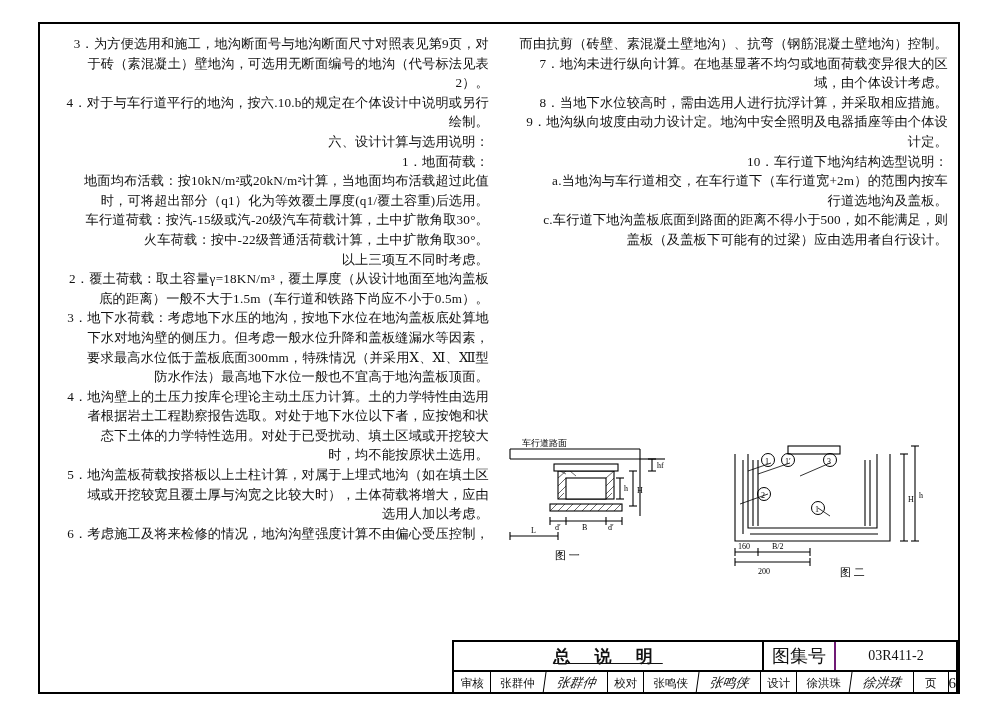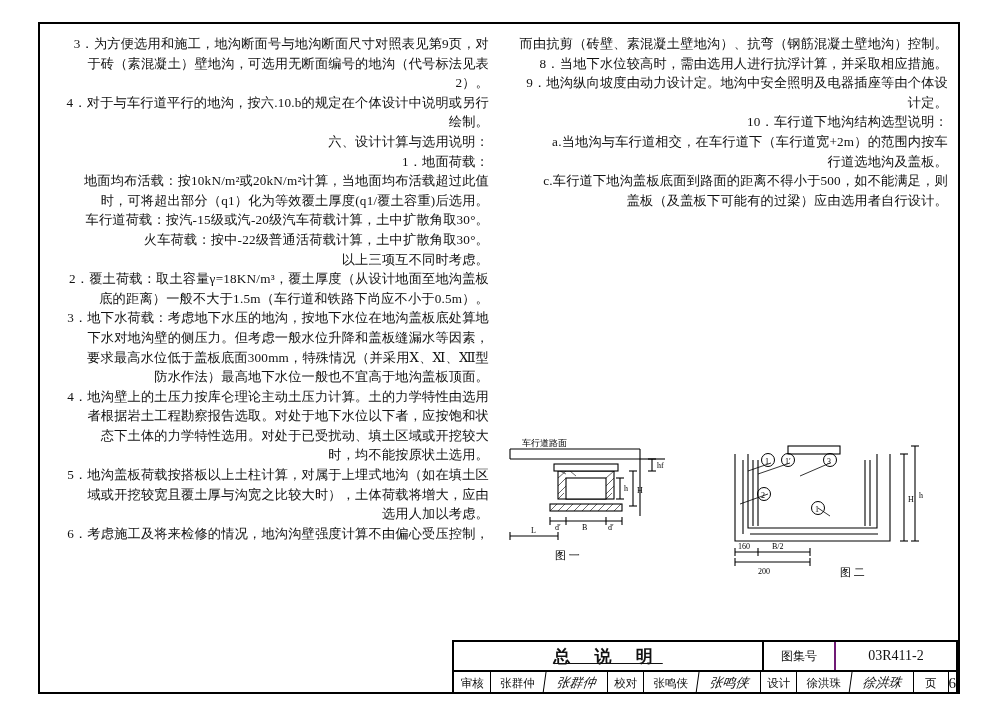--- a/index.html
+++ b/index.html
@@ -65,21 +65,21 @@
     display:flex;
   }
   .tb-main{
     flex:1;
     display:flex;align-items:center;justify-content:center;
     font-size:17px;letter-spacing:10px;font-weight:bold;text-decoration:underline;
   }
   .tb-label{
     width:70px;border-left:2px solid #000;
     display:flex;align-items:center;justify-content:center;
-    font-size:12px;
+    font-size:18px;
   }
   .tb-value{
     width:120px;border-left:2px solid #701a75;
     display:flex;align-items:center;justify-content:center;
     font-size:14px;
   }
   .tb-row2{
     position:absolute;left:0;top:30px;width:100%;height:22px;
     display:flex;align-items:stretch;justify-content:space-between;
   }
@@ -123,20 +123,21 @@
       <p class="lvl3">以上三项互不同时考虑。</p>
       <p class="hang2">2．覆土荷载：取土容量γ=18KN/m³，覆土厚度（从设计地面至地沟盖板底的距离）一般不大于1.5m（车行道和铁路下尚应不小于0.5m）。</p>
       <p class="hang2">3．地下水荷载：考虑地下水压的地沟，按地下水位在地沟盖板底处算地下水对地沟壁的侧压力。但考虑一般水位升降和盖板缝漏水等因素，要求最高水位低于盖板底面300mm，特殊情况（并采用Ⅹ、Ⅺ、Ⅻ型防水作法）最高地下水位一般也不宜高于地沟盖板顶面。</p>
       <p class="hang2">4．地沟壁上的土压力按库仑理论主动土压力计算。土的力学特性由选用者根据岩土工程勘察报告选取。对处于地下水位以下者，应按饱和状态下土体的力学特性选用。对处于已受扰动、填土区域或开挖较大时，均不能按原状土选用。</p>
       <p class="hang2">5．地沟盖板荷载按搭板以上土柱计算，对属于上埋式地沟（如在填土区域或开挖较宽且覆土厚与沟宽之比较大时），土体荷载将增大，应由选用人加以考虑。</p>
       <p class="hang2">6．考虑施工及将来检修的情况，地沟沟壁强度计算不由偏心受压控制，</p>
     </div>
 
     <div class="col">
       <p class="ind0">而由抗剪（砖壁、素混凝土壁地沟）、抗弯（钢筋混凝土壁地沟）控制。</p>
+      <p class="hang2">7．地沟未进行纵向计算。在地基显著不均匀或地面荷载变异很大的区域，由个体设计考虑。</p>
       <p class="hang2">8．当地下水位较高时，需由选用人进行抗浮计算，并采取相应措施。</p>
       <p class="hang2">9．地沟纵向坡度由动力设计定。地沟中安全照明及电器插座等由个体设计定。</p>
       <p class="hang2">10．车行道下地沟结构选型说明：</p>
       <p class="hang3">a.当地沟与车行道相交，在车行道下（车行道宽+2m）的范围内按车行道选地沟及盖板。</p>
       <p class="hang3">c.车行道下地沟盖板底面到路面的距离不得小于500，如不能满足，则盖板（及盖板下可能有的过梁）应由选用者自行设计。</p>
     </div>
   </div>
 
   <div class="figures">
     <svg width="450" height="200" viewBox="0 0 450 200">

